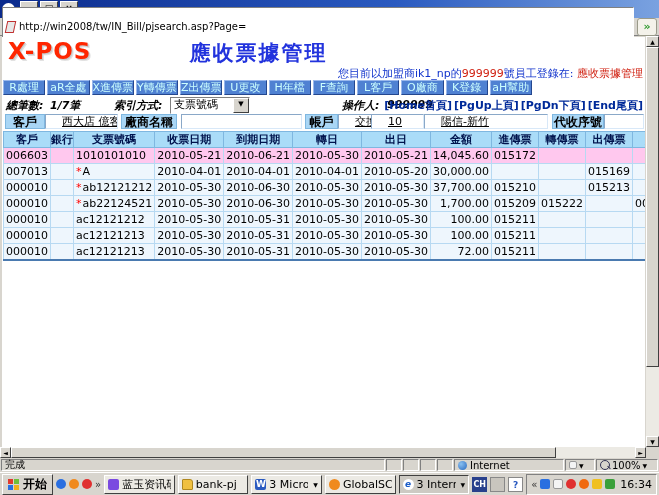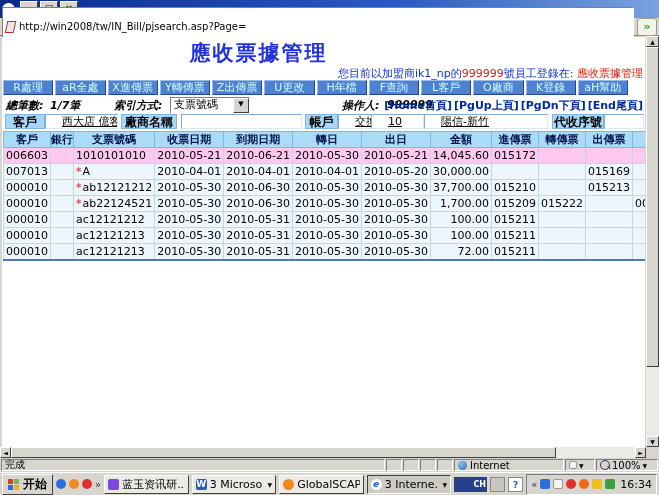--- a/index.html
+++ b/index.html
@@ -30,21 +30,21 @@
   
   .page{position:absolute;left:2px;top:37px;width:643px;height:410px;background:#fff;overflow:hidden;}
   .logo{position:absolute;left:6px;top:1px;font-size:23px;font-weight:800;color:#ff2600;
     text-shadow:1px 1px 0 #c9c9c9,2px 2px 0 #e2e2e2;letter-spacing:1px;}
   .page-title{position:absolute;left:0;right:130px;top:2px;text-align:center;font-size:21px;font-weight:bold;
     color:#2233dd;font-family:"DejaVu Serif","Liberation Serif",serif;letter-spacing:2px;}
   .login-line{position:absolute;right:2px;top:29px;font-size:11px;white-space:nowrap;}
   .login-blue{color:#1133cc;} .login-red{color:#d02010;}
 
   
-  .menu-bar{position:absolute;left:1px;top:43px;width:625px;height:15px;display:flex;gap:2px;justify-content:flex-end;}
+  .menu-bar{position:absolute;left:1px;top:43px;width:529px;height:15px;display:flex;gap:2px;justify-content:flex-end;}
   .menu-button{flex:1;height:13px;line-height:13px;text-align:center;background:#4f81d2;color:#ccffff;
     font-size:11px;border:1px solid;border-color:#9ab8ec #24478f #24478f #9ab8ec;white-space:nowrap;overflow:hidden;}
 
   
   .info-row{position:absolute;left:0;top:60px;width:643px;height:16px;font-size:11px;}
   .info-row .lbl{position:absolute;top:1px;color:#000;font-weight:bold;font-style:italic;}
   .red{color:#e01010;}
   .select{position:absolute;left:168px;top:0;width:78px;height:15px;background:#fff;
     border:1px solid;border-color:#808080 #fff #fff #808080;display:flex;}
   .select-text{flex:1;line-height:13px;padding-left:3px;overflow:hidden;white-space:nowrap;}
@@ -112,21 +112,21 @@
     display:flex;align-items:center;padding:0 3px;font-size:11px;box-sizing:border-box;gap:3px;overflow:hidden;}
   .task-btn.pressed{border-color:#404040 #fff #fff #404040;background:#cdcac3;}
   .task-label{white-space:nowrap;overflow:hidden;flex:1;}
   .tb-ico{width:11px;height:11px;flex:none;display:block;text-align:center;line-height:11px;font-size:9px;color:#fff;font-weight:bold;}
   .tb-ico.app{background:#7a4ae0;border-radius:2px;}
   .tb-ico.folder{background:#f0c040;border:1px solid #b08820;border-radius:1px 3px 1px 1px;box-sizing:border-box;}
   .tb-ico.word{background:#2a5ac0;border-radius:2px;}
   .tb-ico.ftp{background:#f08a1e;border-radius:6px;}
   .tb-ico.ie{background:#fff;border-radius:6px;color:#1a5cc8;font-style:italic;}
   .mini-ico{width:15px;height:15px;flex:none;display:block;text-align:center;line-height:15px;font-size:9px;}
-  .lang{background:#28408c;color:#fff;font-weight:bold;font-size:8px;padding-left:18px;}
+  .lang{background:#28408c;color:#fff;font-weight:bold;font-size:8px;}
   .printer{background:#c8c5be;border:1px solid #888;box-sizing:border-box;}
   .help{background:#fff;border:1px solid #888;color:#2a5ac0;font-weight:bold;box-sizing:border-box;}
   .tray{height:19px;border:1px solid;border-color:#808080 #fff #fff #808080;display:flex;align-items:center;
     padding:0 4px;gap:3px;flex:none;}
   .tray-ico{width:10px;height:10px;border-radius:2px;flex:none;}
   .tray-ico.net{background:#2a6fe0;} .tray-ico.doc{background:#f4f4f4;border:1px solid #999;box-sizing:border-box;}
   .tray-ico.qqr{background:#e03030;border-radius:5px;} .tray-ico.qqo{background:#f06a10;border-radius:5px;}
   .tray-ico.alert{background:#f0c020;} .tray-ico.phone{background:#3aa03a;}
   .clock{font-size:11px;margin-left:2px;}
 </style>
@@ -144,20 +144,21 @@
 
   <div class="addressbar">
     <div class="addr-field">
       <span class="addr-pageico"></span>
       <span class="addr-url">http://win2008/tw/IN_Bill/pjsearch.asp?Page=</span>
     </div>
     <div class="go-btn">»</div>
   </div>
 
   <div class="page">
+    <div class="logo">X-POS</div>
     <div class="page-title">應收票據管理</div>
     <div class="login-line">
       <span class="login-blue">您目前以加盟商ik1_np的</span><span class="login-red">999999</span><span class="login-blue">號員工登錄在: </span><span class="login-red">應收票據管理</span>
     </div>
 
     <div class="menu-bar">
         <div class="menu-button">R處理</div>
         <div class="menu-button">aR全處</div>
         <div class="menu-button">X進傳票</div>
         <div class="menu-button">Y轉傳票</div>
@@ -363,20 +364,24 @@
     <div class="ql">
         <span class="ql-ico ie"></span>
         <span class="ql-ico mail"></span>
         <span class="ql-ico qq"></span>
       </div>
     <span class="chev">»</span>
     <div class="tasks">
         <div class="task-btn">
           <span class="tb-ico app"></span>
           <span class="task-label">蓝玉资讯研...</span>
+        </div>
+        <div class="task-btn">
+          <span class="tb-ico folder"></span>
+          <span class="task-label">bank-pj</span>
         </div>
         <div class="task-btn">
           <span class="tb-ico word">W</span>
           <span class="task-label">3 Microso...</span>
           <span class="dd">▼</span>
         </div>
         <div class="task-btn">
           <span class="tb-ico ftp"></span>
           <span class="task-label">GlobalSCAP...</span>
         </div>

